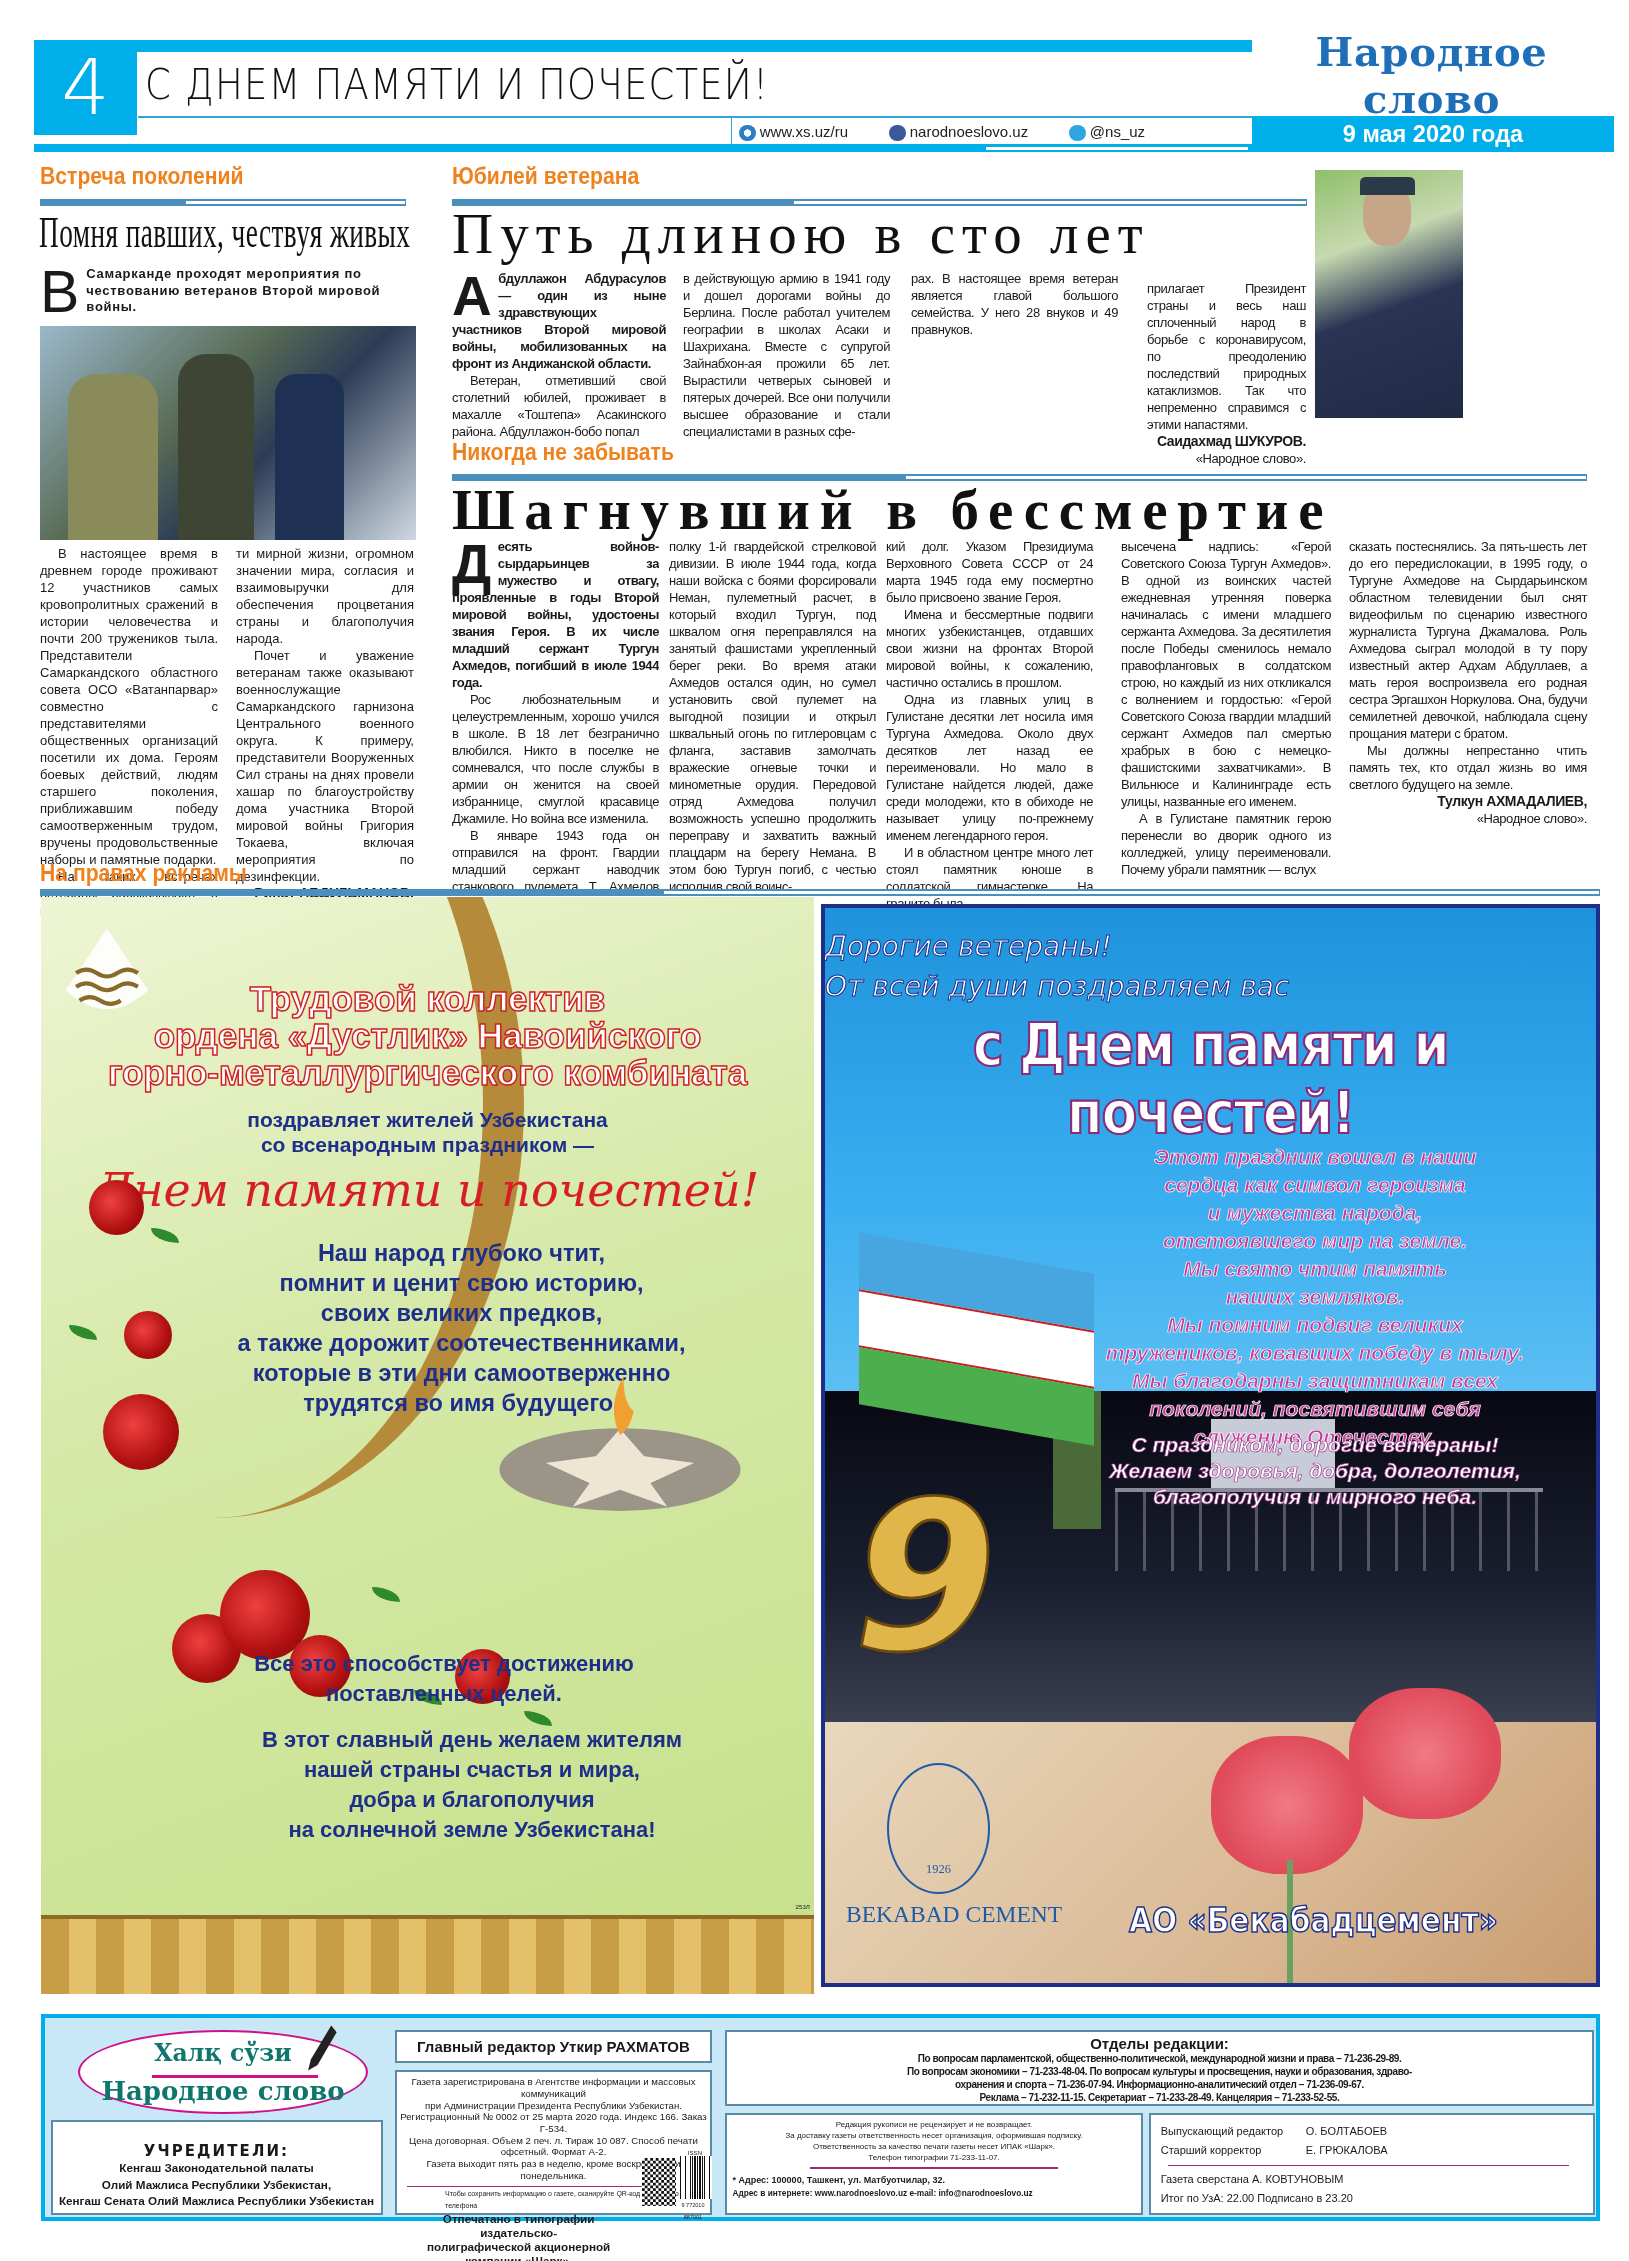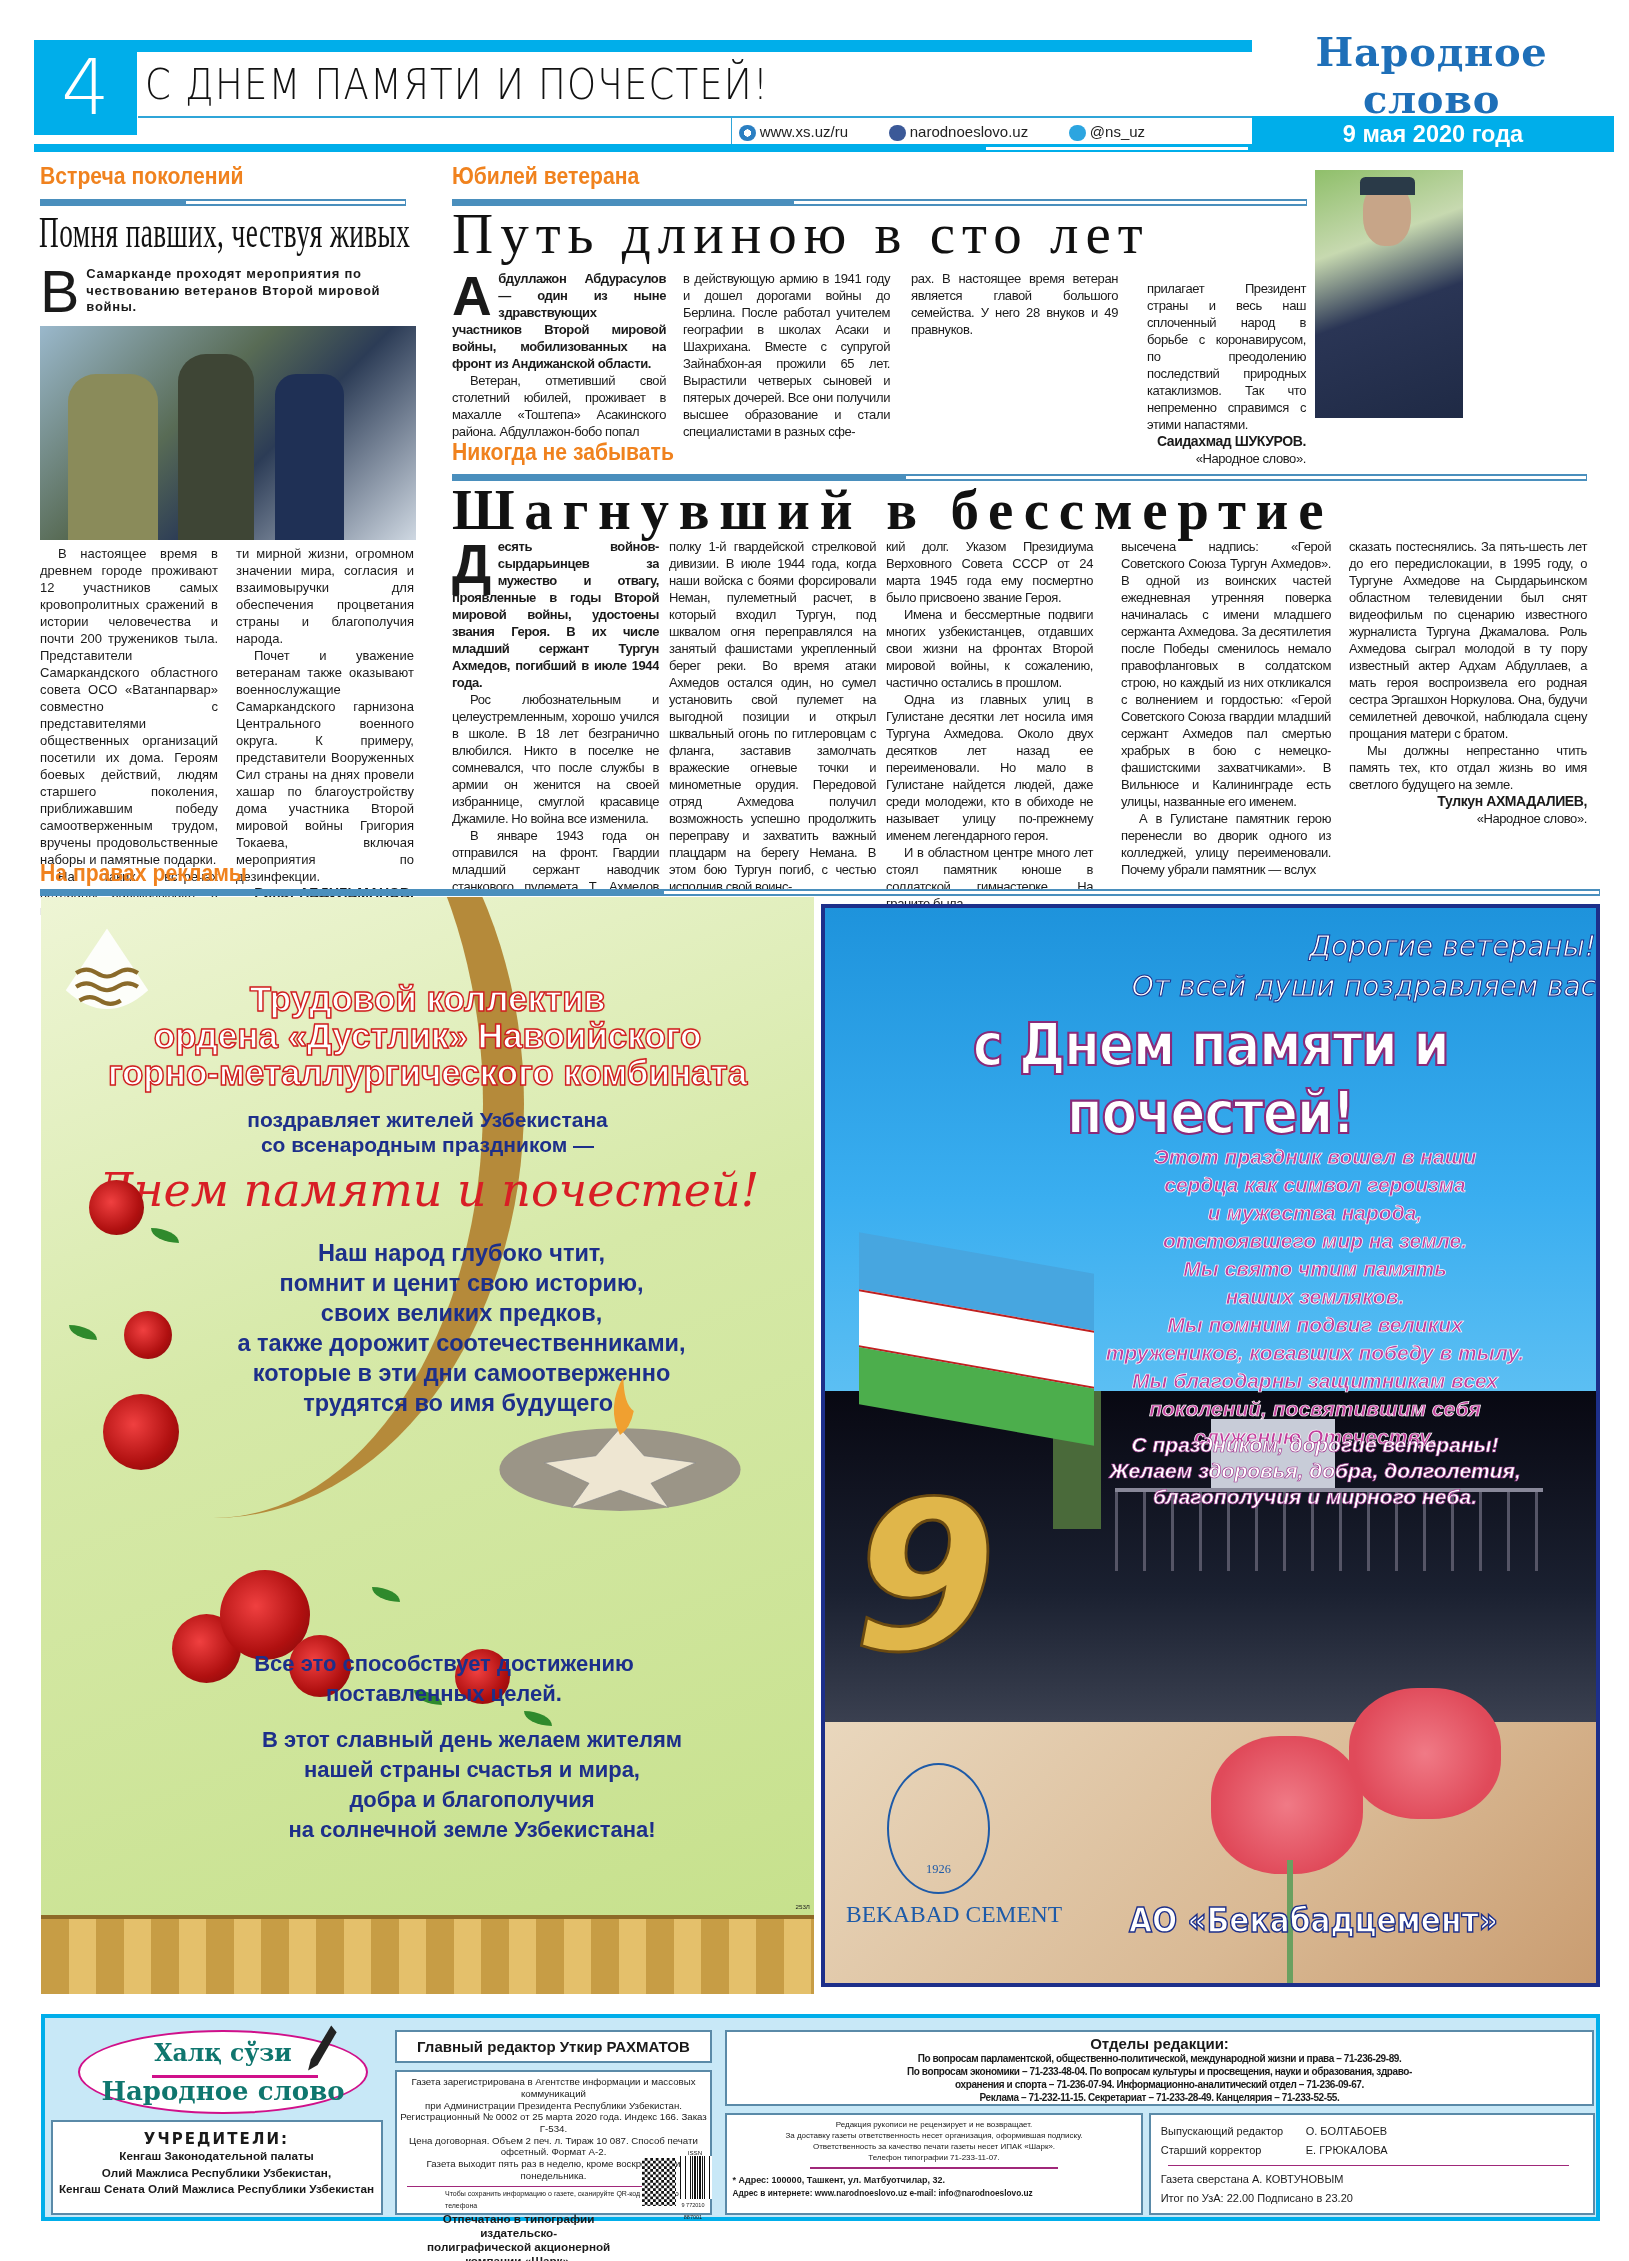--- a/index.html
+++ b/index.html
@@ -39,21 +39,21 @@
 .ad-red{position:absolute;width:100%;text-align:center;font-family:Liberation Sans, sans-serif;font-weight:bold;font-size:35px;line-height:37px;color:#fff;-webkit-text-stroke:1.4px #d02020;text-shadow:0 0 1.4px #d02020}
 .ad-blue{position:absolute;width:100%;text-align:center;font-weight:bold;color:#1d2f8a;font-size:23.5px;line-height:30px}
 .ad-script{position:absolute;width:100%;text-align:center;font-family:"DejaVu Serif",serif;font-style:italic;font-size:46px;color:#d81e25}
 .rose{position:absolute;border-radius:50%;background:radial-gradient(circle at 40% 40%,#f04040,#b01010 60%,#7a0808)}
 .leaf{position:absolute;width:28px;height:15px;background:#2f8a2c;border-radius:0 100% 0 100%}
 .flame{position:absolute;left:490px;top:1373px;width:248px;height:138px}
 .ad2{left:821px;top:904px;width:779px;height:1083px;border:4.1px solid #1d2f8a;outline:2.1px solid #b24a95;outline-offset:-8.3px;background:#2a9fe0;overflow:hidden}
 .ad2 .sky{position:absolute;left:0;top:0;width:100%;height:486px;background:linear-gradient(#1e93dc,#3aaef0 60%,#5cbff3)}
 .ad2 .night{position:absolute;left:0;top:483px;width:100%;height:331px;background:linear-gradient(#080812,#1a2030 60%,#3a4050)}
 .ad2 .canvas{position:absolute;left:0;top:814px;width:100%;height:269px;background:linear-gradient(135deg,#e9d7bd,#d9b994 60%,#c99c70)}
-.ad2 .t1{position:absolute;width:100%;text-align:right;font-family:"DejaVu Sans",sans-serif;font-style:italic;font-size:28px;line-height:40px;color:#fff;-webkit-text-stroke:1px #1d2f8a}
+.ad2 .t1{position:absolute;width:100%;text-align:left;font-family:"DejaVu Sans",sans-serif;font-style:italic;font-size:28px;line-height:40px;color:#fff;-webkit-text-stroke:1px #1d2f8a}
 .ad2 .t2{position:absolute;width:100%;text-align:center;font-family:"DejaVu Sans Condensed","DejaVu Sans",sans-serif;font-weight:bold;font-size:58px;color:#fff;-webkit-text-stroke:2.1px #8a2a7a;letter-spacing:-1.4px}
 .ad2 .t3{position:absolute;left:228px;width:524px;text-align:center;font-style:italic;font-weight:bold;font-size:21px;line-height:28px;color:#c23e9c;-webkit-text-stroke:0.7px #fff}
 .ad2 .t4{position:absolute;left:207px;width:566px;text-align:center;font-style:italic;font-weight:bold;font-size:21px;line-height:26px;color:#fff;-webkit-text-stroke:0.7px #a03a90}
 .ad2 .nine{position:absolute;left:28px;top:566px;font-family:"DejaVu Sans",sans-serif;font-weight:bold;font-style:italic;font-size:207px;line-height:207px;color:#e0b64a;-webkit-text-stroke:2.8px #6b4a10}
 .ad2 .maya{position:absolute;left:110px;top:731px;font-family:"DejaVu Sans",sans-serif;font-weight:bold;font-style:italic;font-size:83px;color:#e8c05a;-webkit-text-stroke:2.1px #6b4a10}
 .ad2 .flag{position:absolute;left:34px;top:345px;width:235px;height:172px;transform:skewY(10deg)}
 .ad2 .flag div{height:33.3%}
 .ad2 .bekabad{position:absolute;left:21px;top:993px;font-family:"Liberation Serif",serif;font-size:23.5px;color:#1d5aa8}
 .ad2 .aoname{position:absolute;left:304px;top:993px;font-family:"DejaVu Sans Condensed","DejaVu Sans",sans-serif;font-weight:bold;font-size:33px;color:#fff;-webkit-text-stroke:1.4px #1d2f8a}
 .ad2 .seal{position:absolute;left:62px;top:855px;width:103px;height:131px;border:2.1px solid #1d5aa8;border-radius:50%;color:#1d5aa8;font-family:"Liberation Serif",serif;font-size:12.4px;display:flex;align-items:flex-end;justify-content:center;padding-bottom:15px}
@@ -262,21 +262,21 @@
 
 <div class="abs foot">
   <div class="oval">
     <div class="oval-t" style="top:7px;font-size:23.5px">Халқ сўзи</div>
     <div style="position:absolute;left:72px;top:43px;width:166px;height:2.8px;background:#d0108a"></div>
     <div class="oval-t" style="top:44px">Народное слово</div>
     <svg style="position:absolute;right:28px;top:-8.3px" width="34" height="48" viewBox="0 0 50 70">
         <path d="M40 2 L48 12 L20 60 L6 68 L10 52 Z" fill="#222"></path>
       </svg>
   </div>
-  <div class="fbox ft" style="left:5.5px;top:102px;width:332px;height:95px;padding-top:8px">
+  <div class="fbox ft" style="left:5.5px;top:102px;width:332px;height:95px;padding-top:20px">
     <div style="font-family:'DejaVu Sans',sans-serif;font-weight:bold;font-size:15px;letter-spacing:2.1px">УЧРЕДИТЕЛИ:</div>
     <div style="font-weight:bold;font-size:11.7px;line-height:16.6px">Кенгаш Законодательной палаты</div>
     <div style="font-weight:bold;font-size:11.7px;line-height:16.6px">Олий Мажлиса Республики Узбекистан,</div>
     <div style="font-weight:bold;font-size:11.7px;line-height:16.6px">Кенгаш Сената Олий Мажлиса Республики Узбекистан</div>
   </div>
   <div class="fbox ft" style="left:350px;top:12.4px;width:317px;height:33px;font-weight:bold;font-size:15px;line-height:30px">Главный редактор Уткир РАХМАТОВ</div>
   <div class="fbox ft" style="left:350px;top:52px;width:317px;height:145px;font-size:9.7px;line-height:11.7px;padding-top:4.1px">
     <div>Газета зарегистрирована в Агентстве информации и массовых коммуникаций</div>
     <div>при Администрации Президента Республики Узбекистан.</div>
     <div>Регистрационный № 0002 от 25 марта 2020 года. Индекс 166. Заказ Г-534.</div>

